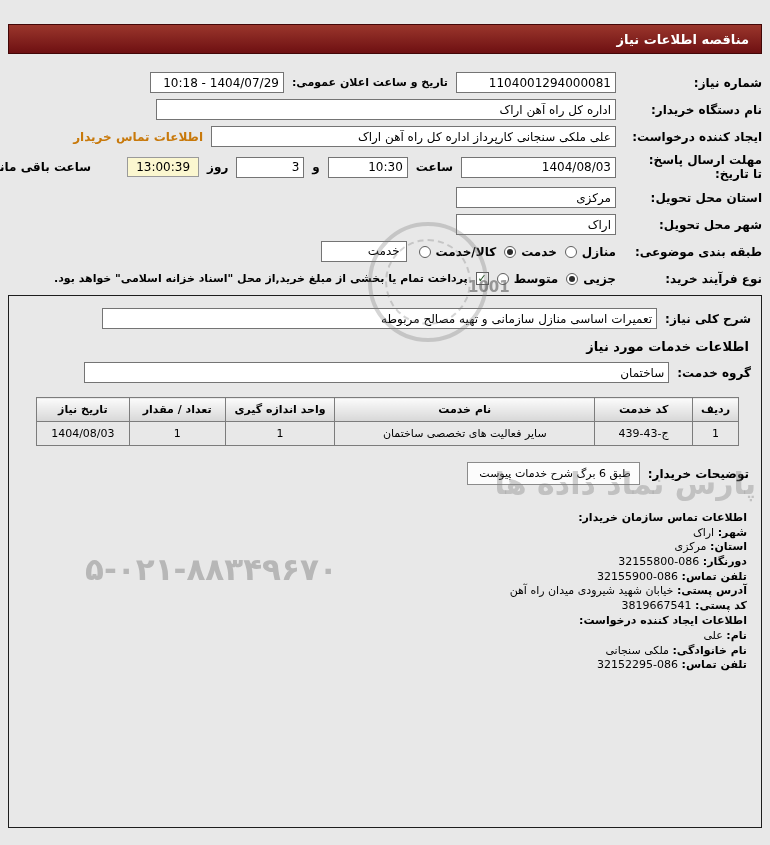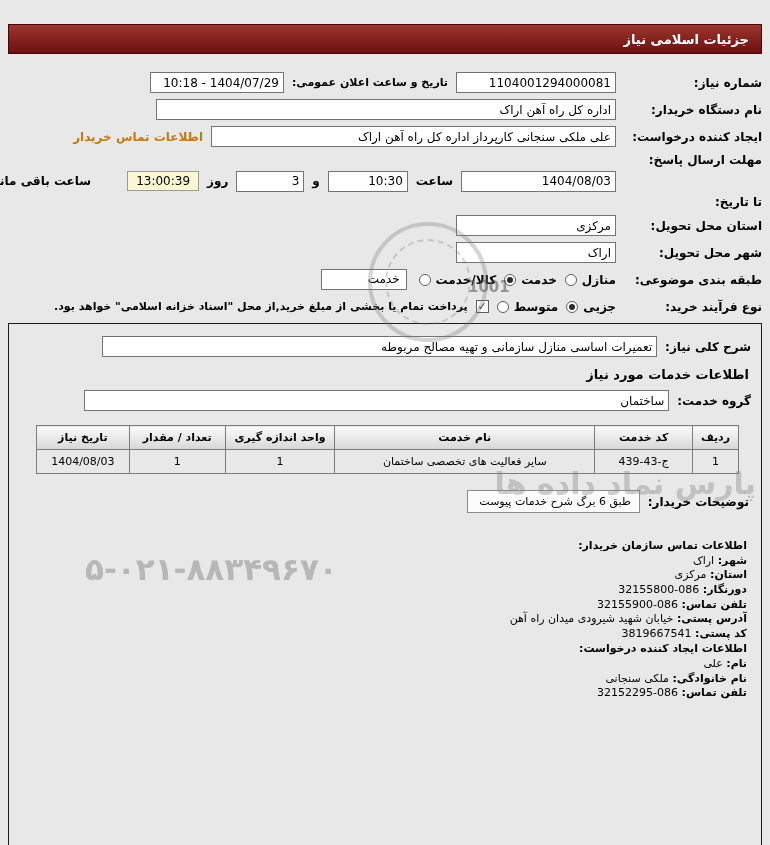--- a/index.html
+++ b/index.html
@@ -6,21 +6,21 @@
   .page{position:relative;width:770px;height:845px;overflow:hidden;direction:rtl;background:#e8e8e8;}
 
   
   .hdr{margin:24px 8px 0;height:30px;line-height:30px;background:linear-gradient(#9a362c,#6e1012);
        border:1px solid #430707;color:#fff;font-size:13px;font-weight:bold;padding:0 12px;box-sizing:border-box;}
 
   
   .form{margin:0 8px;padding-top:18px;}
   .row{display:flex;align-items:center;column-gap:8px;margin-bottom:6px;font-size:12px;min-height:21px;}
   .lbl{font-weight:bold;font-size:12px;flex:0 0 138px;box-sizing:border-box;padding-left:4px;}
-  .lbl-stack{display:flex;flex-direction:column;line-height:14px;gap:28px;}
+  .lbl-stack{display:flex;flex-direction:column;line-height:14px;}
   .lbl2{font-weight:bold;white-space:nowrap;}
   .fs11{font-size:11px;}
   .mini-lbl{font-weight:bold;font-size:12px;white-space:nowrap;}
   .inp{border:1px solid #747474;background:#fff;height:17px;font-size:12px;font-family:inherit;
        padding:1px 4px;direction:rtl;box-sizing:content-box;}
   .w150{width:150px}.w124{width:124px}.w450{width:450px}.w395{width:395px}
   .w145{width:145px}.w70{width:70px}.w58{width:58px}.w545{width:545px}.w575{width:575px}
   .link{color:#c8790b;font-weight:bold;font-size:12px;text-decoration:none;white-space:nowrap;cursor:pointer;}
   .cd{background:#fbf7d0;border:1px solid #9a9a9a;padding:2px 8px;font-size:12px;white-space:nowrap;margin-left:28px;}
 
@@ -77,21 +77,21 @@
 
   <div class="wm">
     <div class="wm-seal">
       <div class="wm-seal-inner"></div>
     </div>
     <div class="wm-seal-num">1001</div>
     <div class="wm-brand">پارس نماد داده ها</div>
     <div class="wm-phone">۵-۰۲۱-۸۸۳۴۹۶۷۰</div>
   </div>
 
-  <div class="hdr">جزئیات اسلامی نیاز</div>
+  <div class="hdr">مناقصه اطلاعات نیاز</div>
 
   <div class="form">
 
     <div class="row">
       <span class="lbl">شماره نیاز:</span>
       <input class="inp w150" readonly="" value="1104001294000081" style="">
       <span class="lbl2 fs11">تاریخ و ساعت اعلان عمومی:</span>
       <input class="inp w124" readonly="" value="1404/07/29 - 10:18" style="">
     </div>
 

